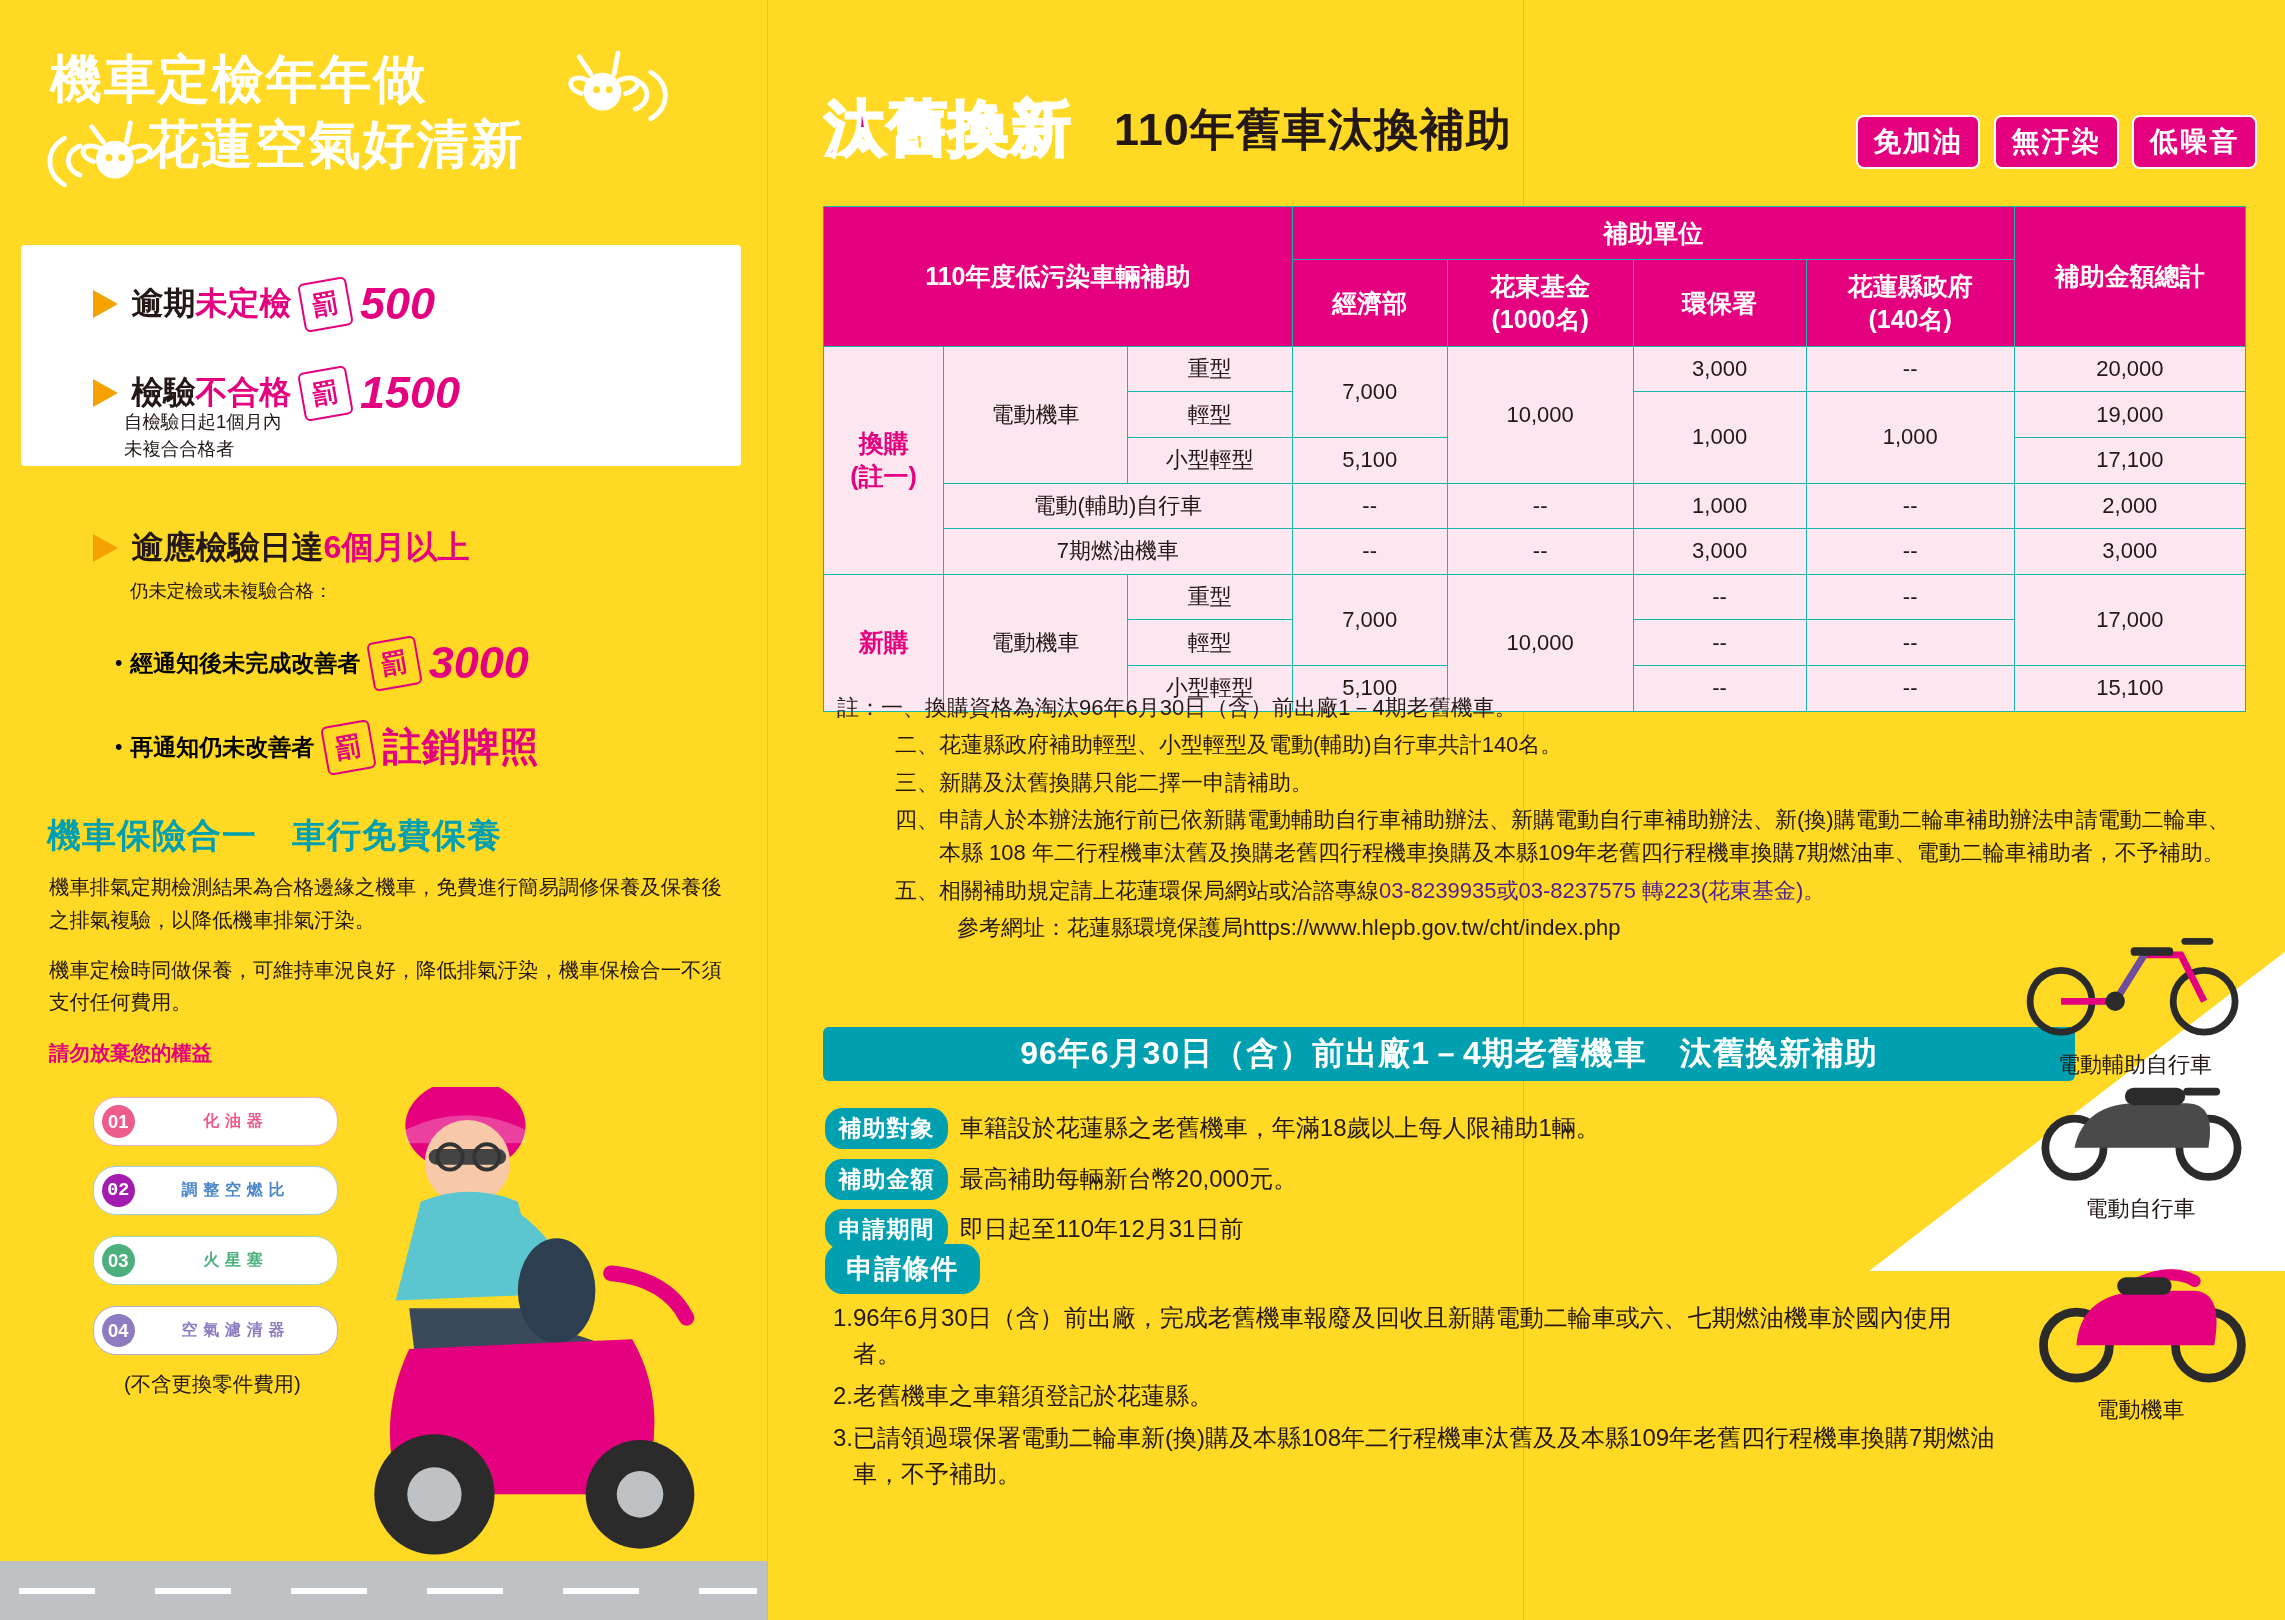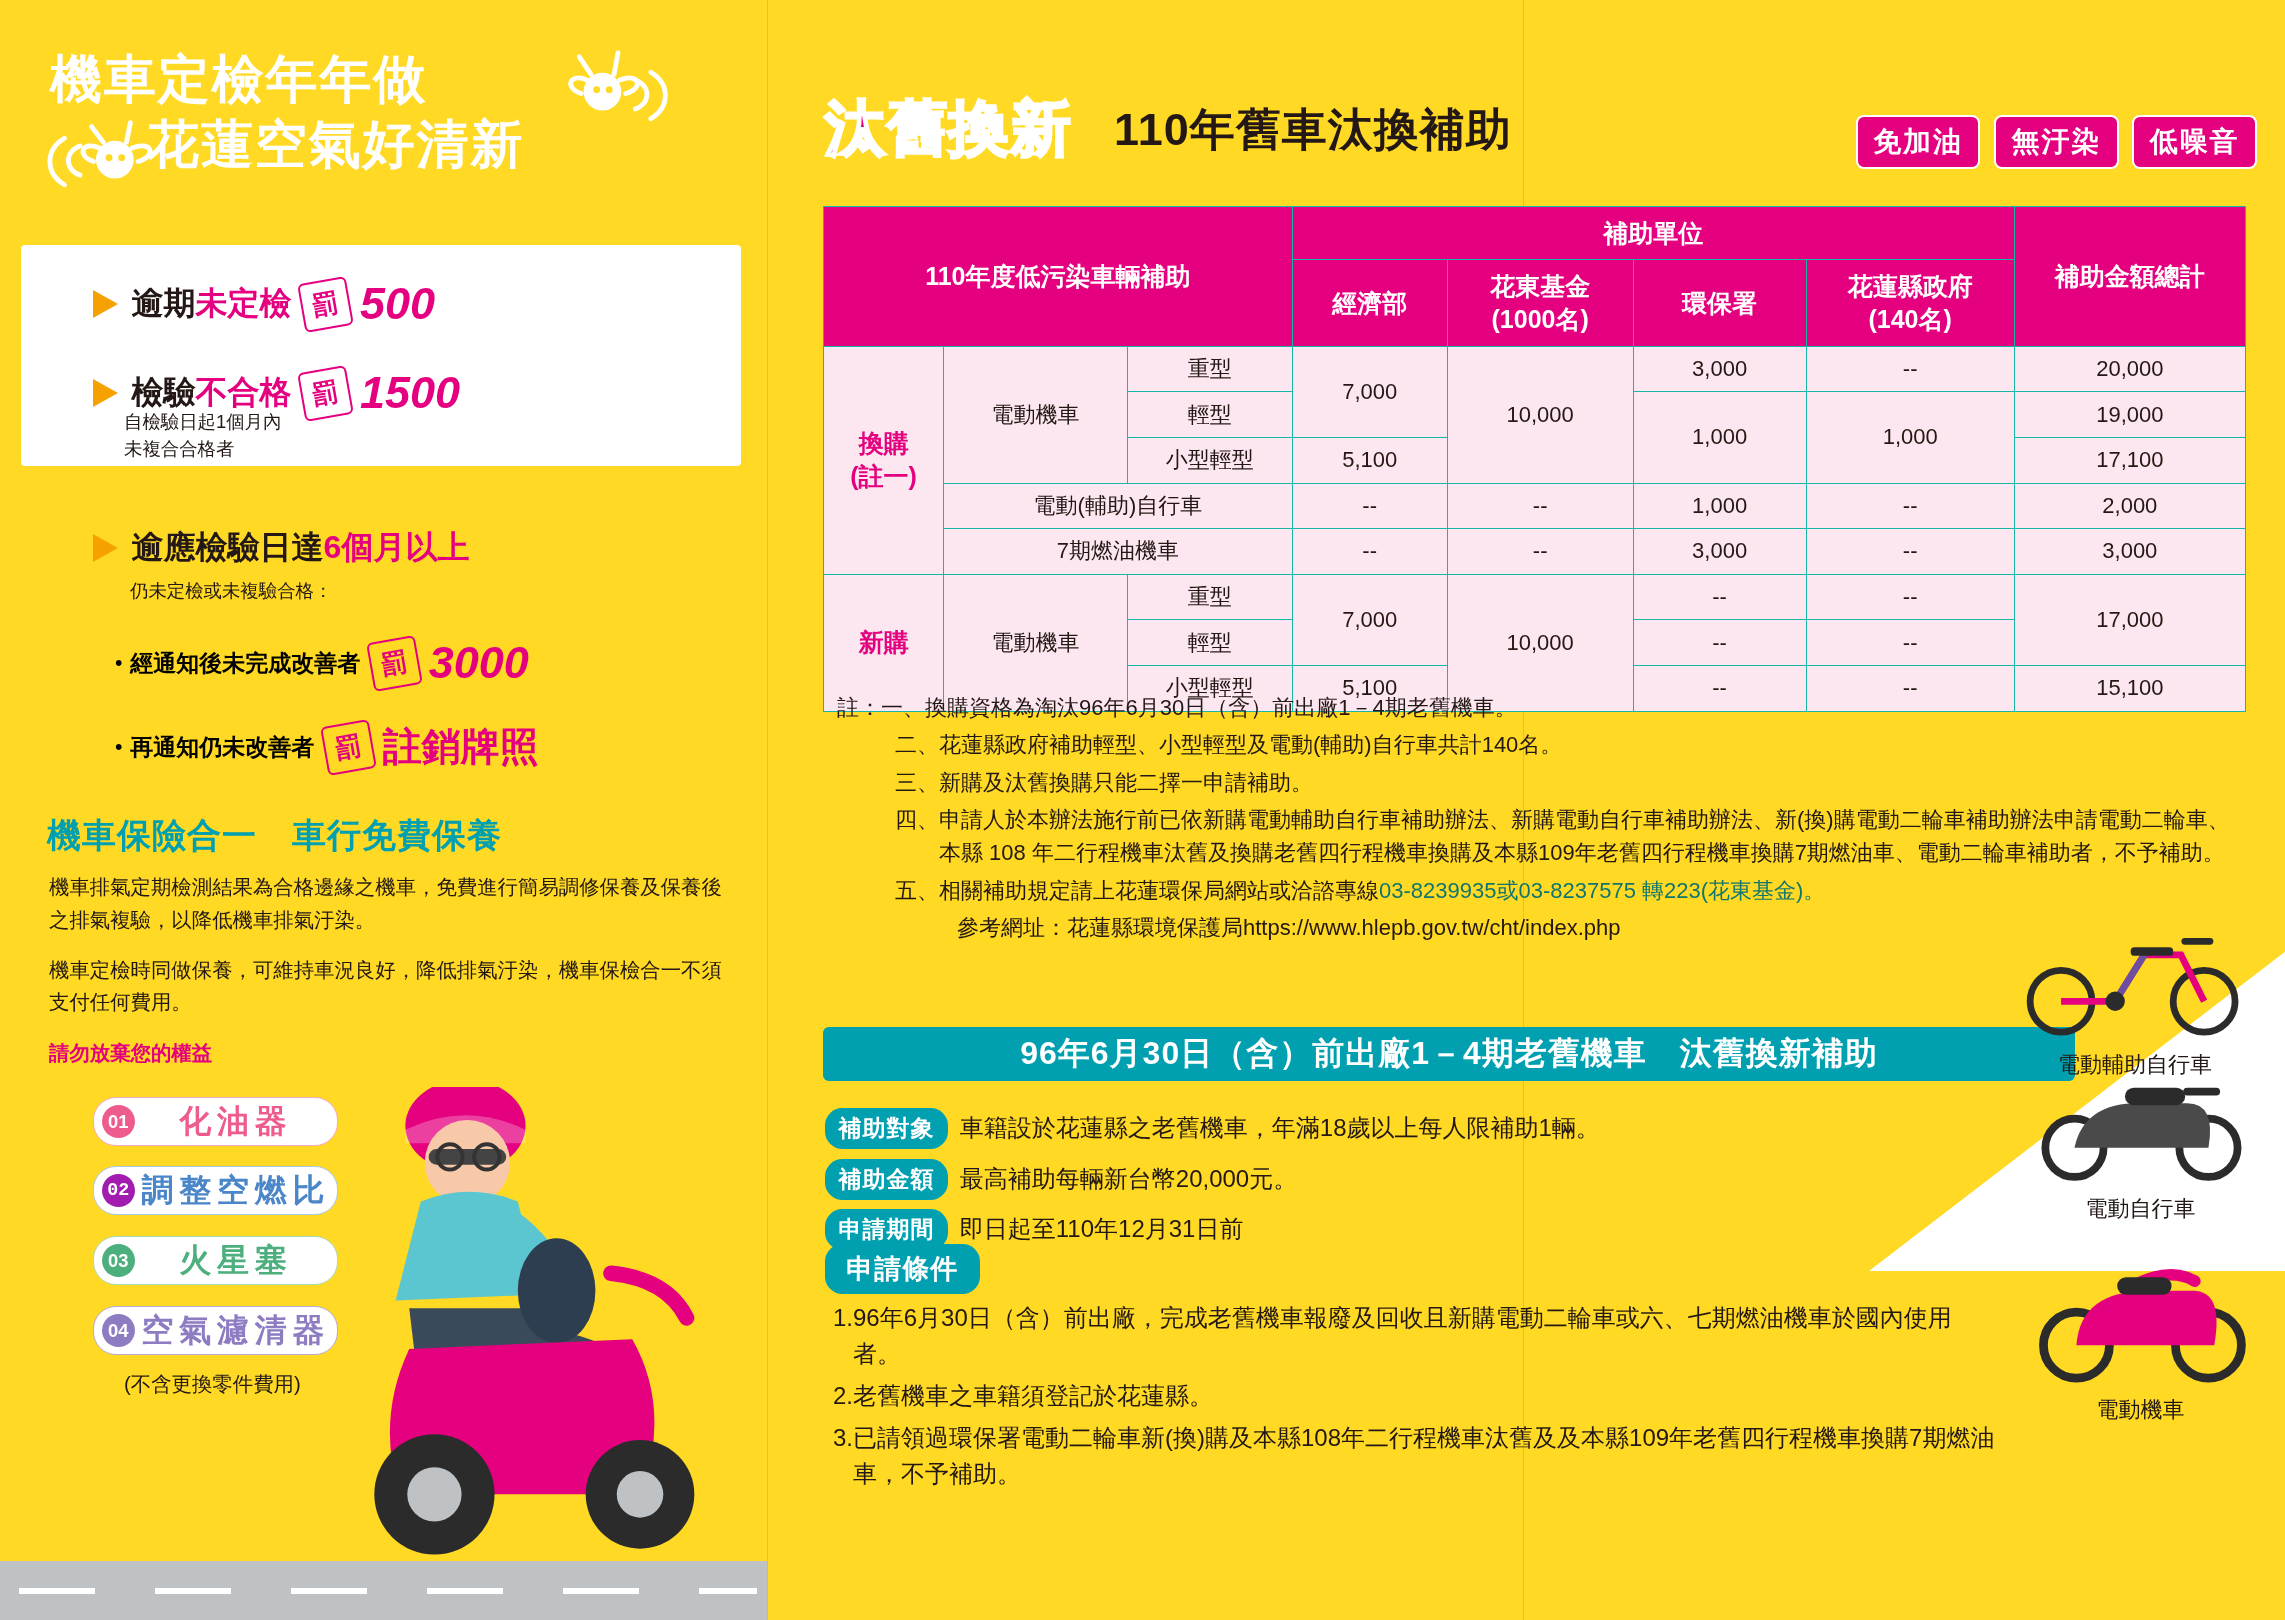--- a/index.html
+++ b/index.html
@@ -29,21 +29,21 @@
   .amount{color:#E4007F;font-size:45px;font-weight:bold;font-style:italic;}
   .amount.small{font-size:39px;font-style:normal;}
   .ins-title{position:absolute;left:47px;top:813px;font-size:34px;font-weight:bold;color:#00A0B0;letter-spacing:1px;}
   .ins-body{position:absolute;left:49px;top:871px;width:679px;font-size:20.4px;color:#231815;line-height:1.6;}
   .ins-body p{margin:0 0 17.5px 0;}
   .warn{color:#E4007F;font-weight:bold;}
   .pill{position:absolute;width:243px;height:47px;border-radius:23px;background:#fff;border:1.9px solid #B7A9D6;
     display:flex;align-items:center;}
   .pill .num{width:33px;height:33px;border-radius:50%;background:#8E7CC3;color:#fff;font-size:18.4px;
     display:flex;align-items:center;justify-content:center;margin-left:7.8px;font-weight:bold;}
-  .pill .ptxt{flex:1;text-align:center;color:#8E7CC3;font-size:32px;font-weight:bold;letter-spacing:5.8px;}
+  .pill .ptxt{flex:1;text-align:center;color:#8E7CC3;font-size:16px;font-weight:bold;letter-spacing:5.8px;}
   .pill.pk{border-color:#F4A9C4;} .pill.pk .num{background:#EE5C8E;} .pill.pk .ptxt{color:#EE5C8E;}
   .pill.gr{border-color:#A9D9B8;} .pill.gr .num{background:#4CAF7D;} .pill.gr .ptxt{color:#4CAF7D;}
   .pill.bl{border-color:#A9C8E8;} .pill.bl .num{background:#a21caf;font-family:Liberation Mono, monospace;} .pill.bl .ptxt{color:#4A86C8;}
   .note-small{position:absolute;left:124px;top:1370px;font-size:20.4px;color:#231815;}
   .road{position:absolute;left:0;bottom:0;width:767px;height:60px;background:#BFC2C4;}
   .road .dash{position:absolute;top:27px;height:5.8px;background:#fff;}
   
   .right{position:absolute;left:767px;top:0;width:1519px;height:1621px;}
   .hdr{position:absolute;left:58px;top:89px;display:flex;align-items:center;gap:24px;}
   .hdr-main{font-size:60px;font-weight:bold;color:#E4007F;-webkit-text-stroke:2.9px #fff;letter-spacing:1.9px;}
@@ -53,21 +53,21 @@
     padding:5.8px 15.5px;letter-spacing:1.9px;}
   table.subsidy{position:absolute;left:56px;top:206px;width:1423px;border-collapse:collapse;
     font-size:22px;color:#231815;background:#FCE6EF;}
   table.subsidy th,table.subsidy td{border:1px solid #14b8a6;text-align:center;padding:5.8px 3.9px;}
   table.subsidy thead th{background:#E4007F;color:#fff;font-size:25px;font-weight:bold;padding:9.7px 3.9px;}
   table.subsidy td{height:33px;}
   .notes{position:absolute;left:70px;top:691px;width:1397px;font-size:22px;color:#231815;line-height:1.52;}
   .notes .nrow{display:flex;margin-bottom:3.9px;}
   .notes .nlbl{white-space:nowrap;}
   .notes .nbody{flex:1;}
-  .link{color:#0f766e;text-align:right;}
+  .link{color:#4c1d95;text-align:right;}
   .url{color:#231815;}
   .bluebar{position:absolute;left:56px;top:1027px;width:1252px;height:54px;background:#00A0B0;border-radius:5.8px;
     display:flex;align-items:center;justify-content:center;color:#fff;font-size:32px;font-weight:bold;letter-spacing:1px;}
   .chip{display:inline-flex;align-items:center;justify-content:center;background:#00A0B0;color:#fff;border-radius:17.5px;
     font-size:23px;font-weight:bold;padding:4.9px 13.6px;letter-spacing:1px;}
   .infoline{position:absolute;display:flex;align-items:center;font-size:24px;color:#231815;}
   .infoline .txt{margin-left:11.6px;}
   .condtitle{position:absolute;left:58px;top:1244px;}
   .cond{position:absolute;left:66px;top:1300px;width:1164px;font-size:24px;color:#231815;line-height:1.5;}
   .cond .c{display:flex;margin-bottom:5.8px;}

